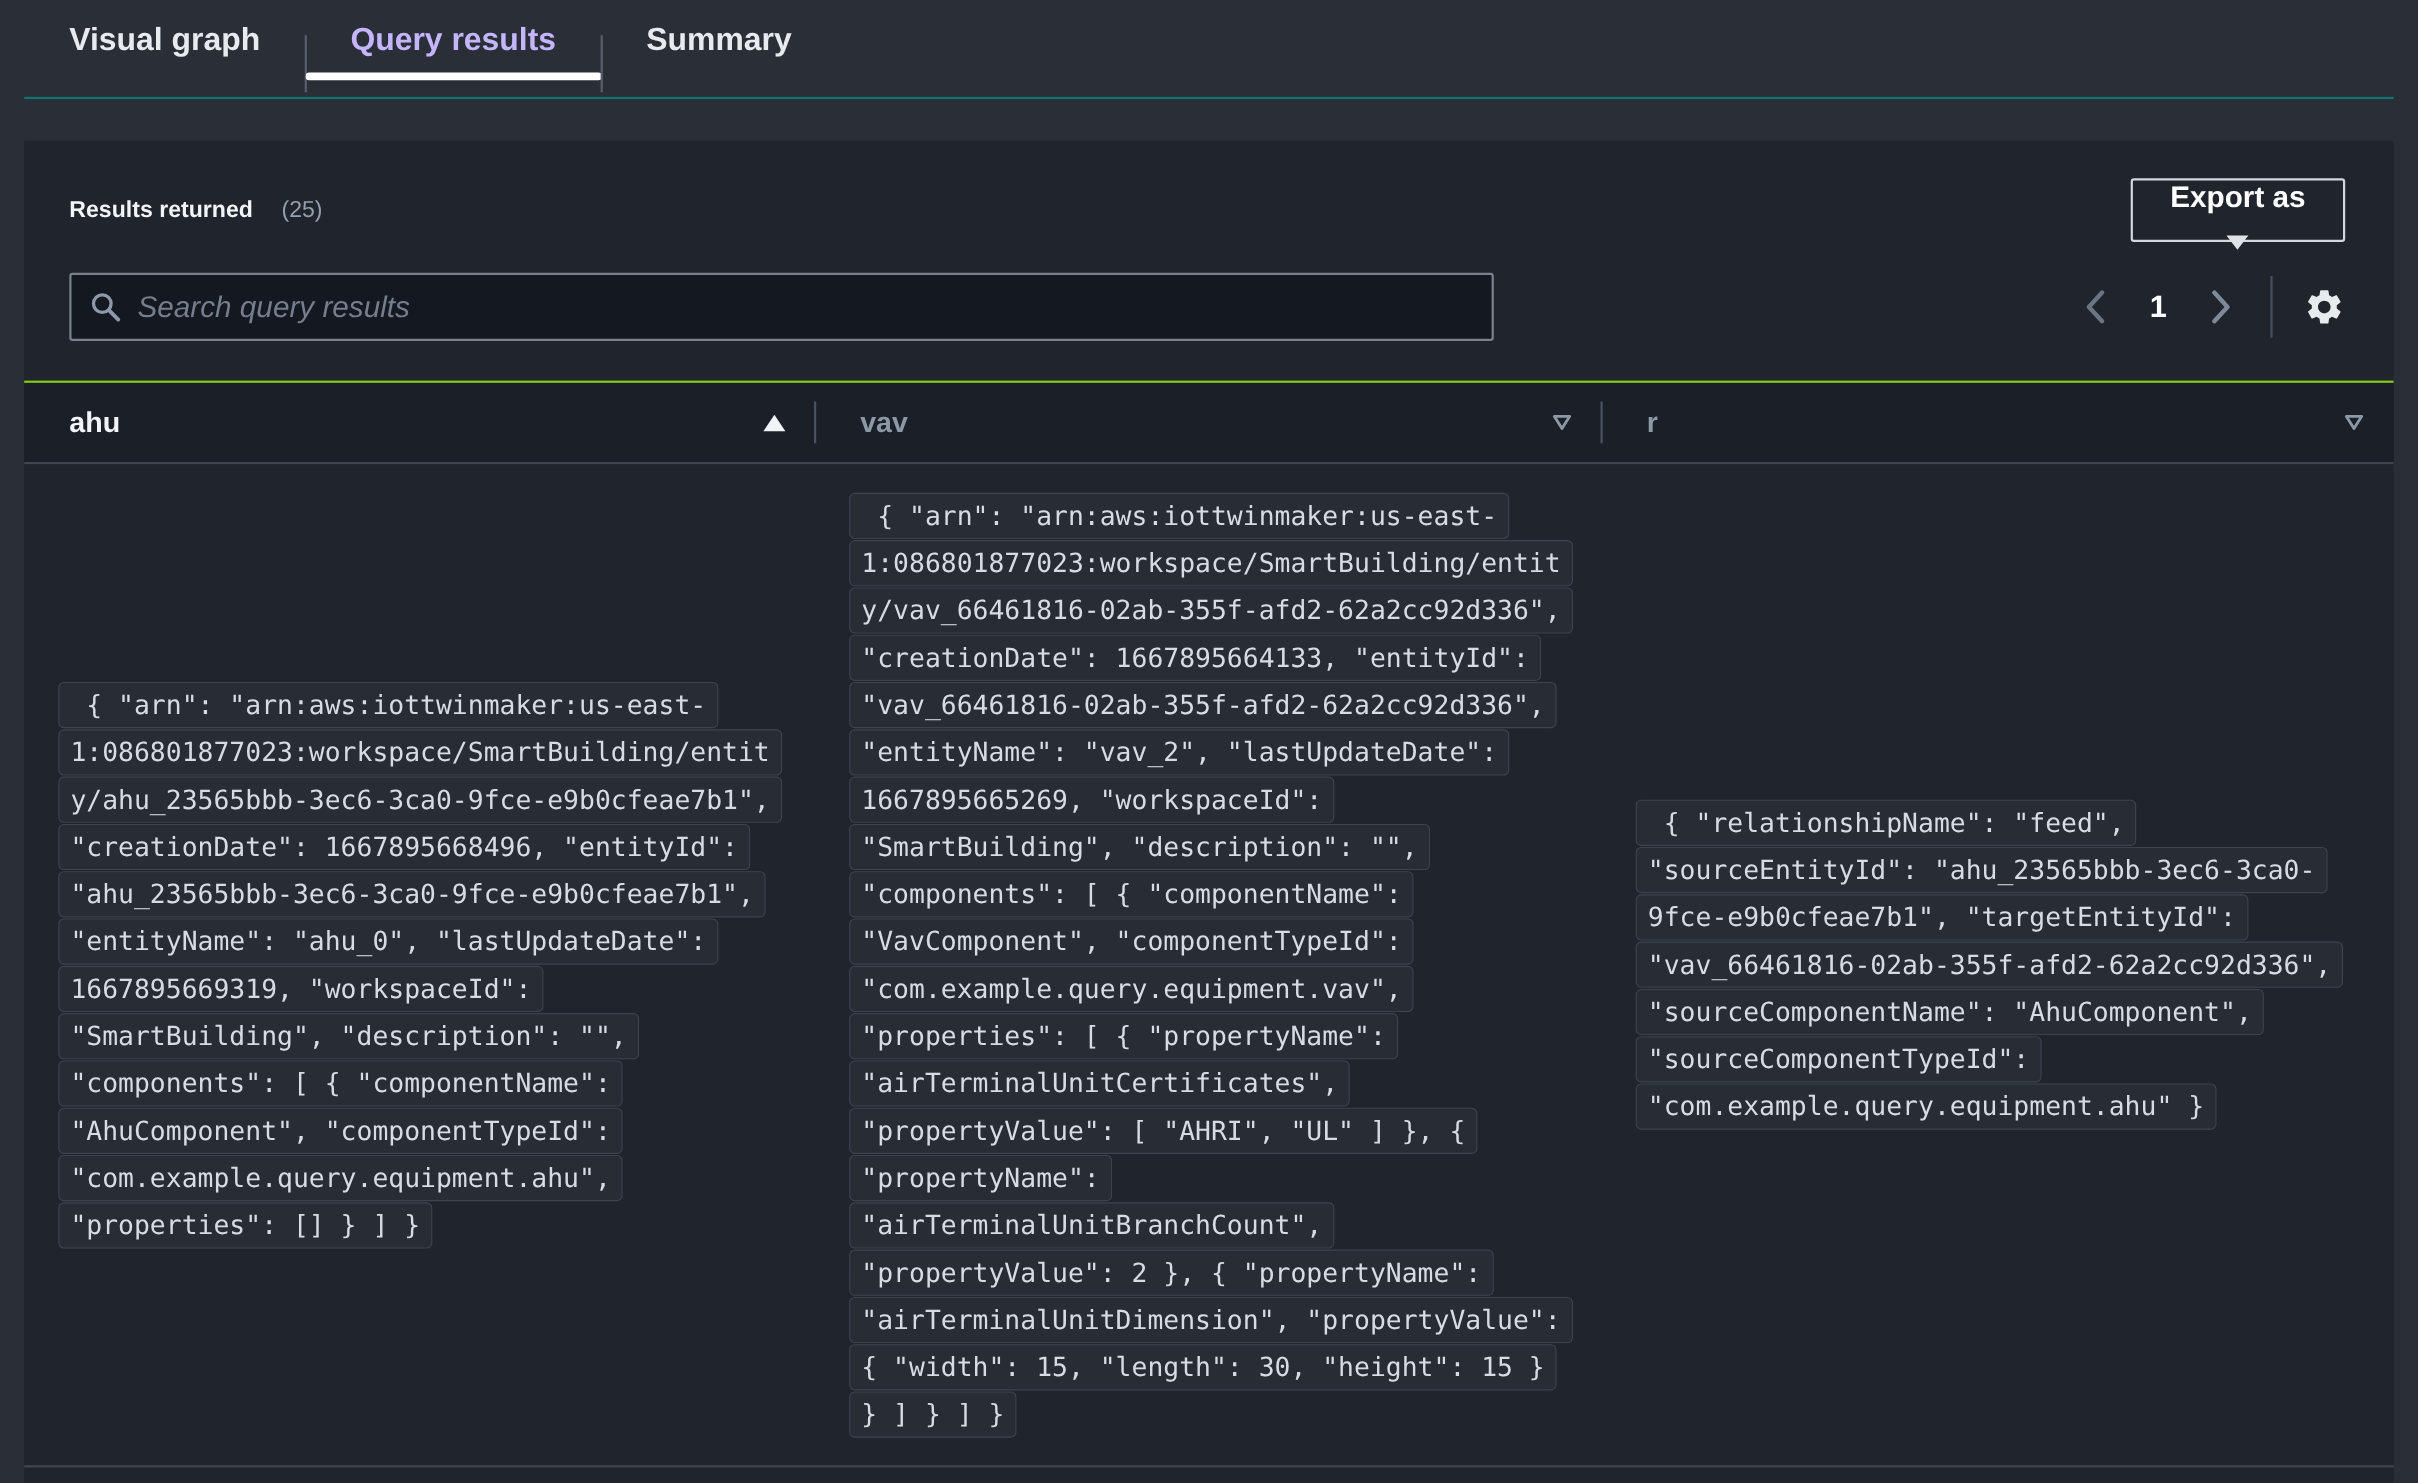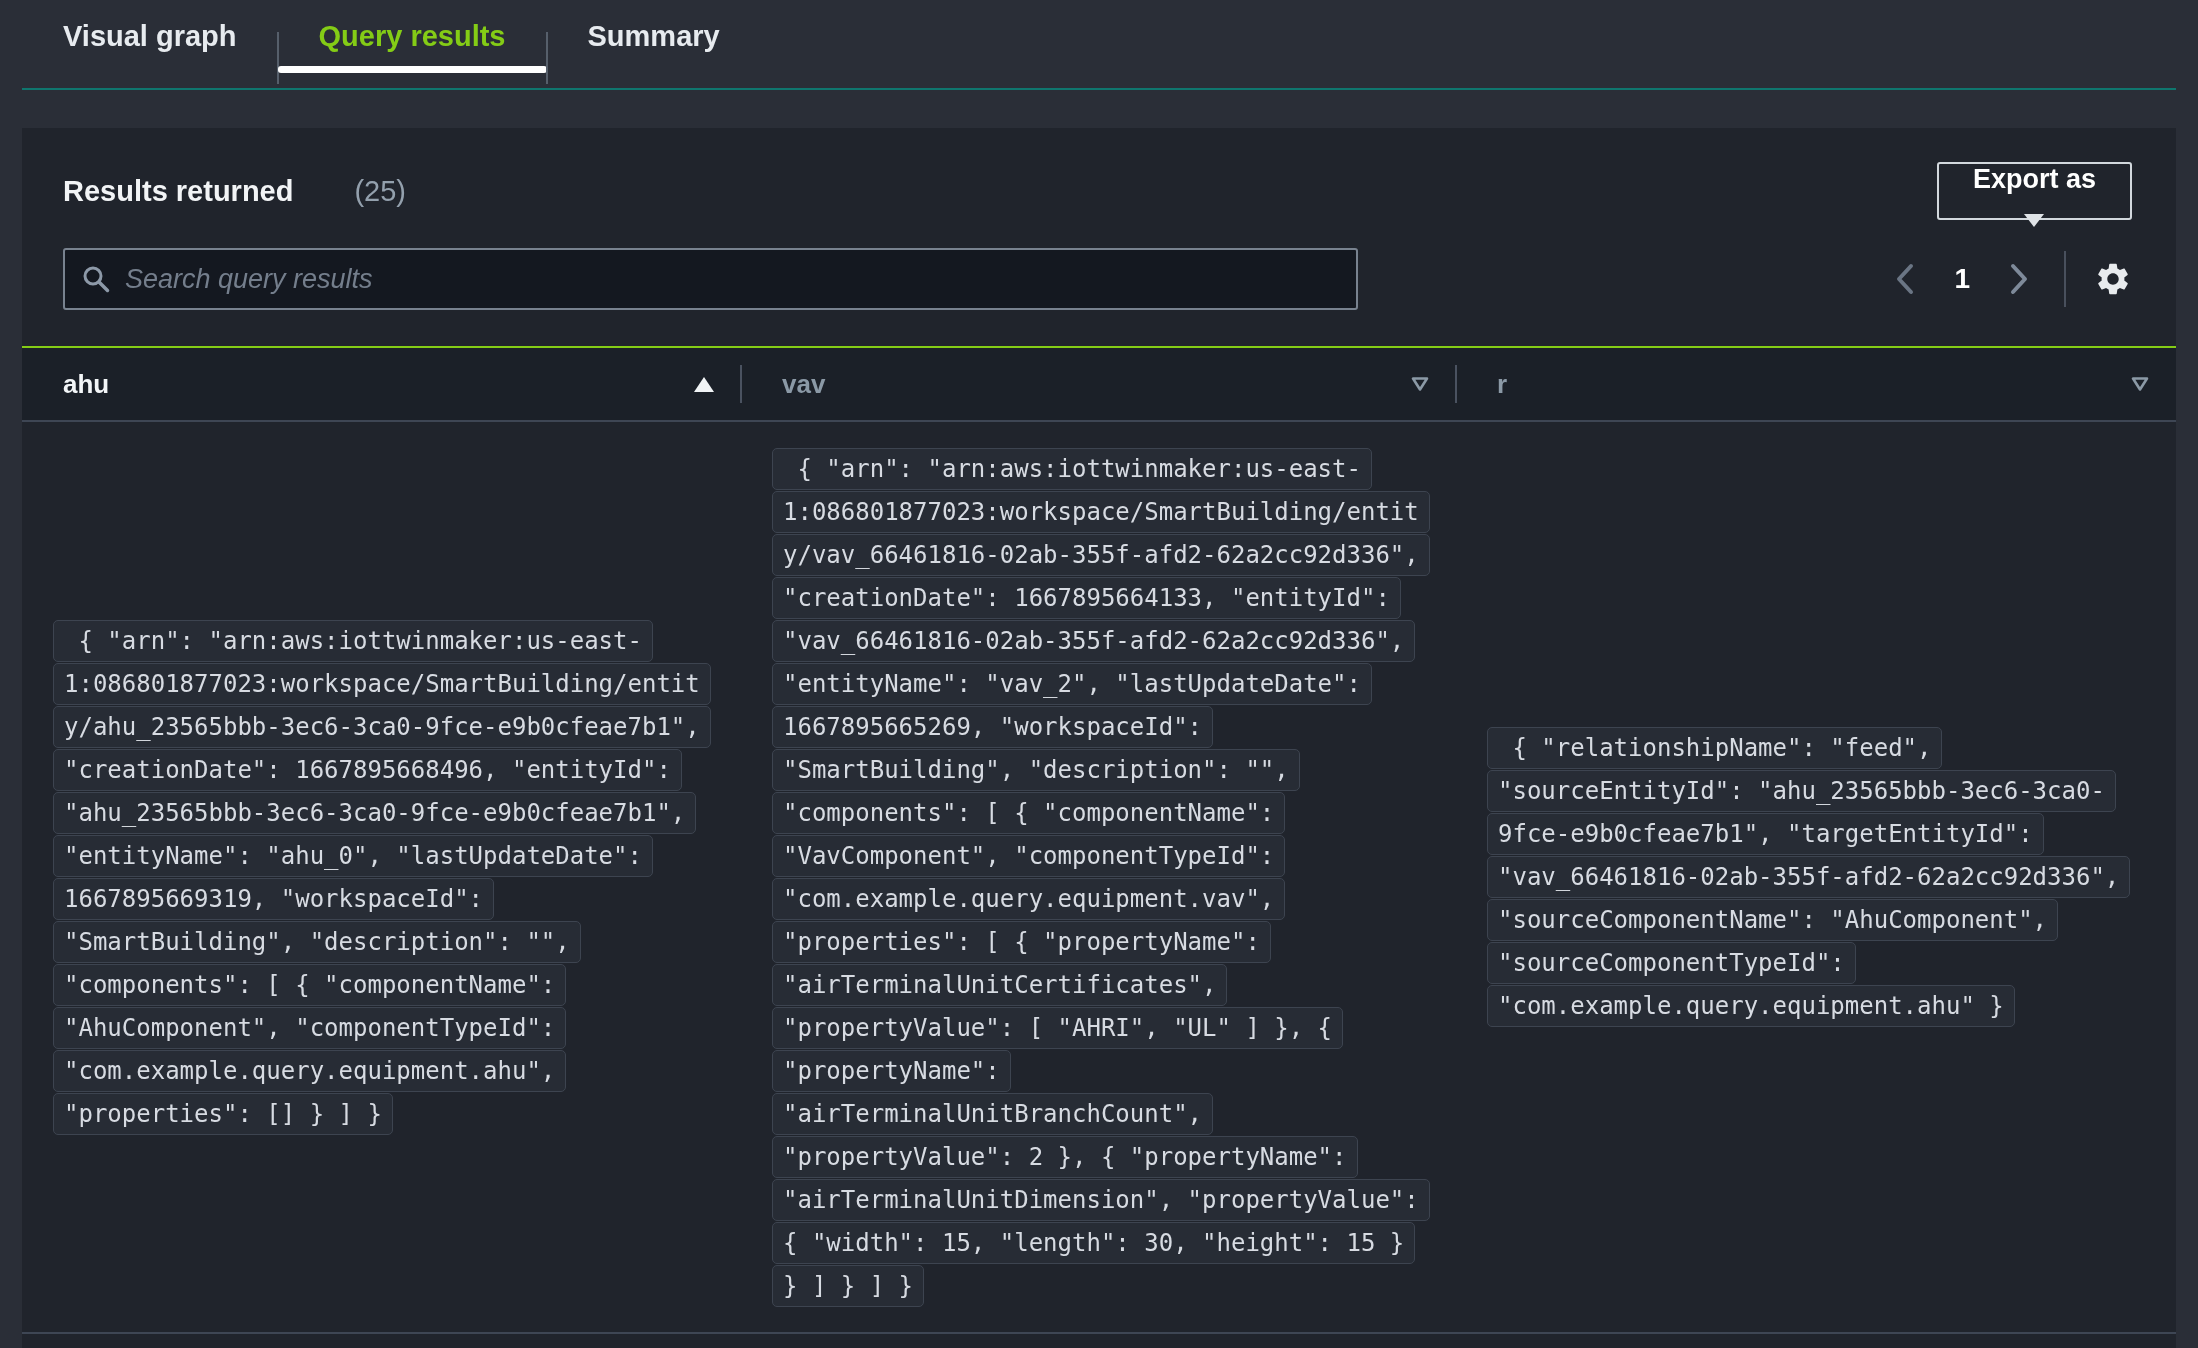--- a/index.html
+++ b/index.html
@@ -16,36 +16,36 @@
   .tabs {
     position:absolute; top:0; left:22px; right:22px; height:90px;
     display:flex; align-items:center;
     border-bottom:2px solid #0f766e;
   }
   .tab { position:relative; display:flex; align-items:center; padding:0 41px; cursor:pointer; }
   .tab .tab-label { font-size:29px; font-weight:700; color:#e7ebef; margin-bottom:16px; }
   .tab + .tab::before {
     content:''; position:absolute; left:-1px; top:12px; height:52px; width:2px; background:#565f6b;
   }
-  .tab.active .tab-label { color:#84cc16; }
+  .tab.active .tab-label { color:#c4b5fd; }
   .tab.active::after {
     content:''; position:absolute; left:0; right:0; bottom:-4px; height:7px;
     background:#ffffff; border-radius:3px;
   }
 
   
   .panel {
     position:absolute; left:22px; right:22px; top:128px; height:1260px;
     background:#20242c;
   }
   .panel-head {
     display:flex; align-items:center; justify-content:space-between;
     padding:34px 44px 0 41px;
   }
-  .panel-title { font-size:29px; font-weight:700; color:#f2f4f6; display:flex; align-items:center;gap:35px; }
+  .panel-title { font-size:21px; font-weight:700; color:#f2f4f6; display:flex; align-items:center; }
   .panel-title .title-count { color:#93a0ad; font-weight:400; margin-left:26px; }
   .export-btn {
     display:flex; align-items:center; gap:18px;
     height:58px; padding:0 34px;
     background:transparent; border:2px solid #d2d8dd; border-radius:3px;
     color:#ffffff; font-size:27px; font-weight:700; font-family:inherit; cursor:pointer;flex-direction:column;
   }
 
   
   .toolbar { display:flex; align-items:center; margin:28px 44px 0 41px; }

